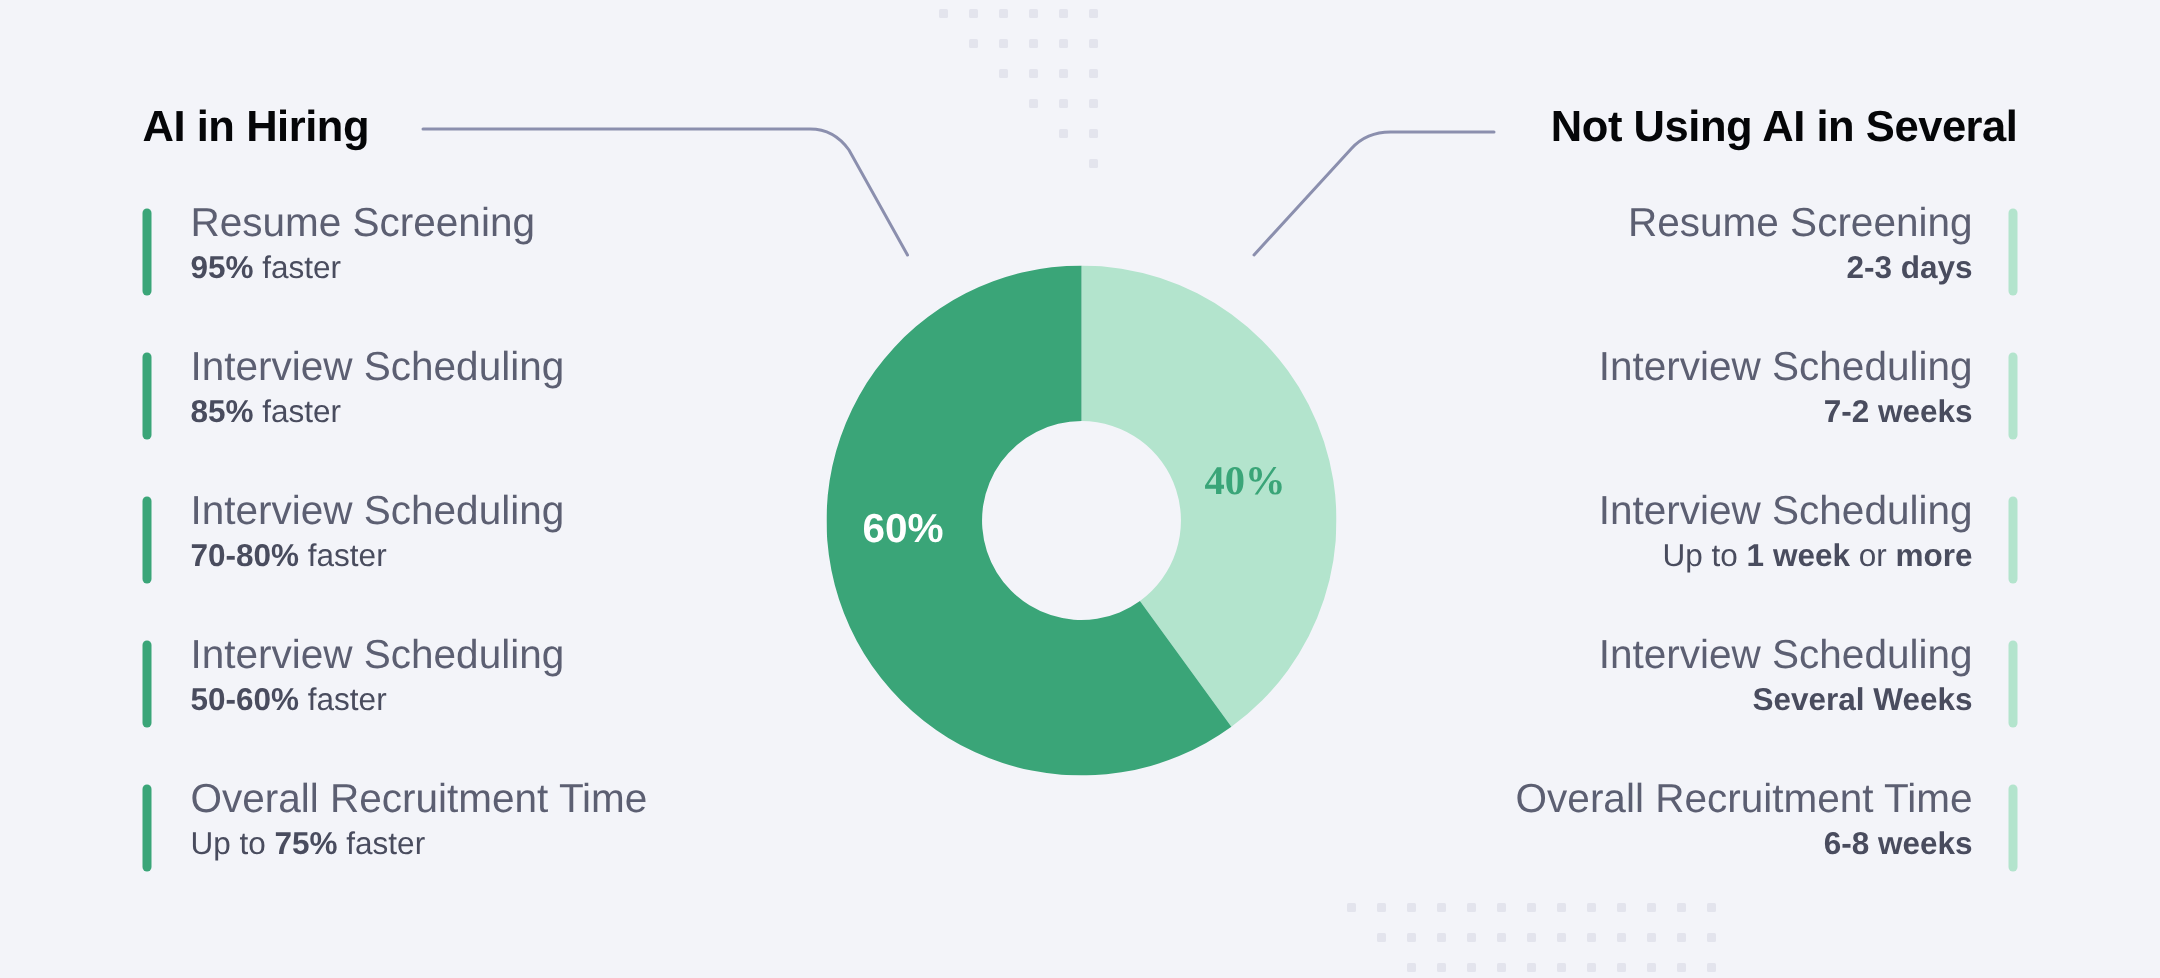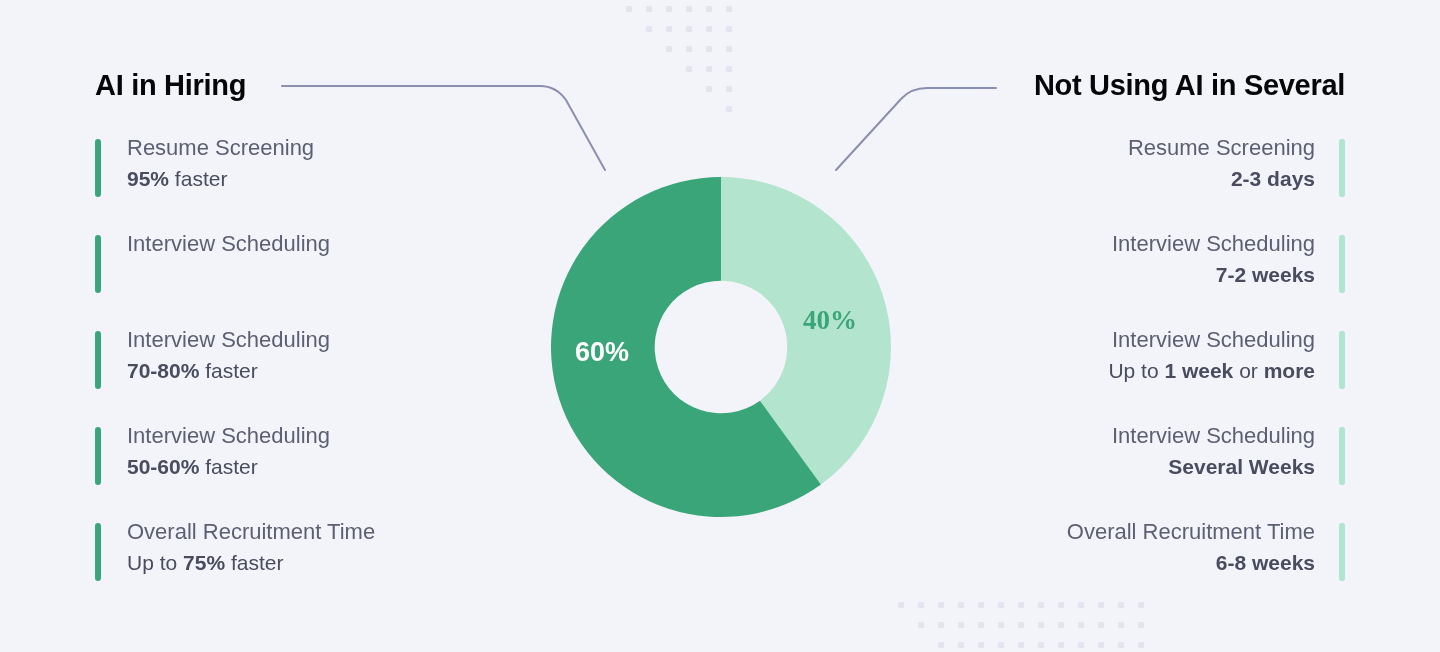--- a/index.html
+++ b/index.html
@@ -114,21 +114,21 @@
   }
   #column-left .stat-item .text {
     left: 32px;
     text-align: left;
   }
   #column-right .stat-item .text {
     right: 30px;
     text-align: right;
   }
   .stat-label {
-    font-size: 22px;
+    font-size: 27px;
     color: #5c5f72;
     line-height: 30px;
     white-space: nowrap;
   }
   .stat-value {
     font-size: 21px;
     color: #494c5e;
     line-height: 32px;
     white-space: nowrap;
   }
@@ -225,20 +225,21 @@
         <div class="bar"></div>
         <div class="text">
           <div class="stat-label">Resume Screening</div>
           <div class="stat-value"><b>95%</b> faster</div>
         </div>
       </div>
       <div class="stat-item">
         <div class="bar"></div>
         <div class="text">
           <div class="stat-label">Interview Scheduling</div>
+          <div class="stat-value"><b>85%</b> faster</div>
         </div>
       </div>
       <div class="stat-item">
         <div class="bar"></div>
         <div class="text">
           <div class="stat-label">Interview Scheduling</div>
           <div class="stat-value"><b>70-80%</b> faster</div>
         </div>
       </div>
       <div class="stat-item">

